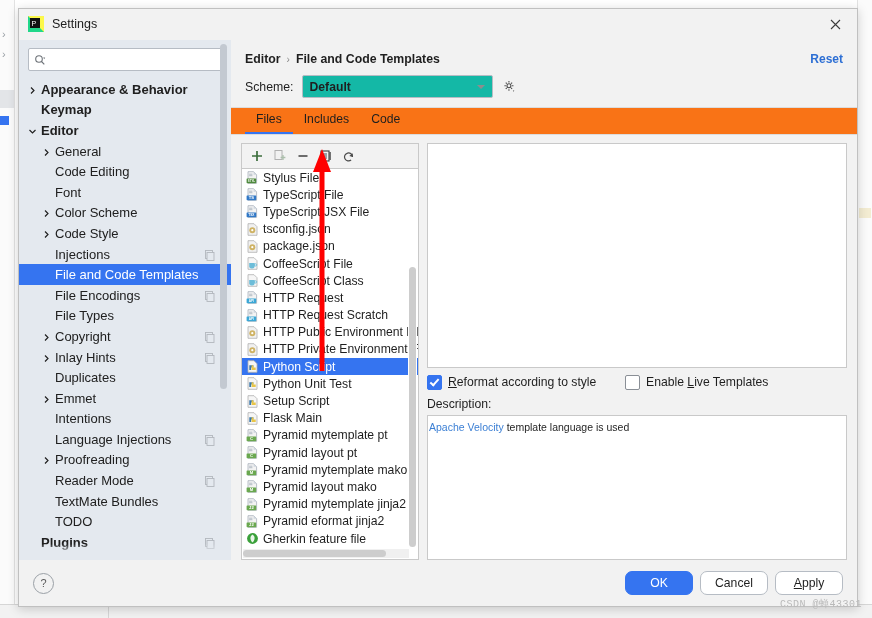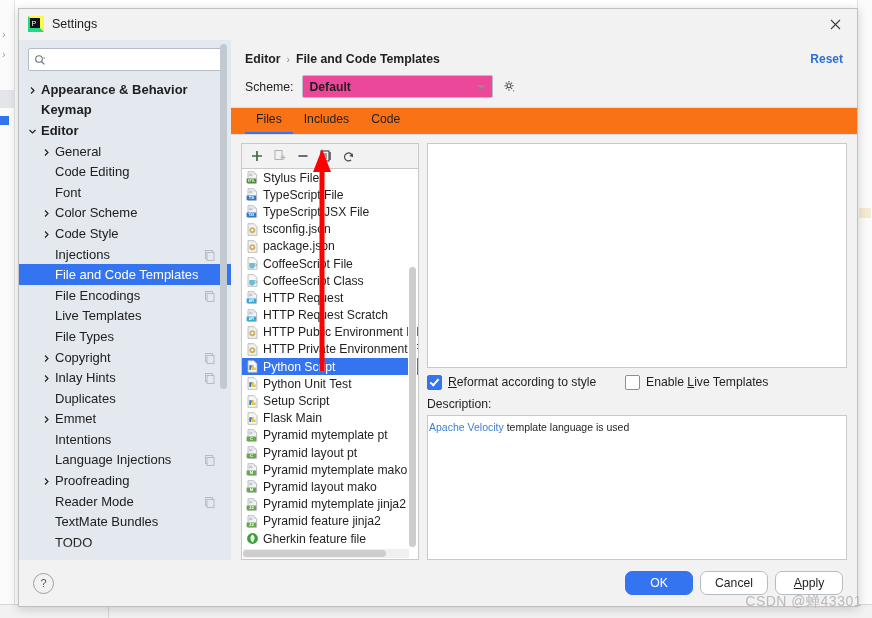--- a/index.html
+++ b/index.html
@@ -63,21 +63,21 @@
 
   
   .content{flex:1 1 auto;display:flex;flex-direction:column;background:#f2f2f2;min-width:0;
            padding:0 0 0 0;position:relative;}
   .crumbs{display:flex;align-items:center;padding:12px 14px 0 14px;font-size:12.3px;}
   .crumb{font-weight:bold;color:#1f1f1f;}
   .crumb-sep{margin:0 6px;color:#8a8a8a;font-size:10px;}
   .reset-link{margin-left:auto;color:#2d6fd4;font-weight:bold;font-size:12px;cursor:pointer;}
   .scheme-row{display:flex;align-items:center;padding:9px 14px 0 14px;gap:8px;}
   .scheme-label{font-size:12.3px;color:#1f1f1f;}
-  .combo{width:178px;height:21px;background:#ec4899;border:1px solid #b6bcc4;border-radius:2px;
+  .combo{width:178px;height:21px;background:#14b8a6;border:1px solid #b6bcc4;border-radius:2px;
          display:flex;align-items:center;padding:0 4px 0 7px;}
   .combo-val{font-weight:bold;font-size:12.2px;flex:1 1 auto;}
   .combo-arrow{width:0;height:0;border-left:4px solid transparent;border-right:4px solid transparent;
                border-top:4px solid #8d8d8d;margin-right:3px;}
   .gear-btn{width:18px;height:18px;display:flex;align-items:center;justify-content:center;cursor:pointer;}
   .hr-line{height:1px;background:#dcdcdc;margin:9px 0 0 0;}
   .tabs{display:flex;align-items:flex-end;padding:0 0 0 14px;height:26px;background:#f97316;}
   .tab{padding:0 11px;height:25px;line-height:25px;font-size:12.2px;color:#1f1f1f;cursor:pointer;
        border-bottom:2px solid transparent;}
   .tab.active{border-bottom:2px solid #3574f0;}
@@ -119,22 +119,22 @@
   .help-btn{width:19px;height:19px;border:1px solid #9aa0a6;border-radius:50%;
             display:flex;align-items:center;justify-content:center;font-size:11px;color:#5a5a5a;cursor:pointer;}
   .btns{margin-left:auto;display:flex;gap:7px;}
   .btn{min-width:68px;height:24px;border:1px solid #b6bcc4;border-radius:7px;background:#fff;
        font-size:12.2px;color:#1f1f1f;display:flex;align-items:center;justify-content:center;cursor:pointer;
        font-family:inherit;}
   .btn.primary{background:#3574f0;border-color:#3574f0;color:#fff;}
 
   
   #arrow-annotation{position:absolute;left:0;top:0;width:872px;height:618px;pointer-events:none;}
-  .watermark{position:absolute;right:10px;bottom:7px;font-size:14px;color:#b9b9b9;
-             letter-spacing:.5px;font-family:Liberation Sans, sans-serif;}
+  .watermark{position:absolute;right:10px;bottom:7px;font-size:10px;color:#b9b9b9;
+             letter-spacing:.5px;font-family:Liberation Mono, monospace;}
 </style>
 </head>
 <body>
 
 <div id="ide-bg">
   <div class="ide-left-gutter">
     <div class="ide-left-glyph" style="top:28px;">›</div>
     <div class="ide-left-glyph" style="top:48px;">›</div>
     <div class="ide-left-selrow" style="top:90px;"></div>
     <div class="ide-left-marker" style="top:116px;"></div>
@@ -237,24 +237,20 @@
             <span class="chev blank"></span>
             <span class="tree-label">File and Code Templates</span>
           </div>
           <div class="tree-item lvl1">
             <span class="chev blank"></span>
             <span class="tree-label">File Encodings</span>
             <span class="copy-badge"><svg width="11" height="11" viewBox="0 0 11 11">
                 <rect x="1.5" y="0.5" width="7" height="8" fill="none" stroke="#8a8f96" stroke-width="0.9"></rect>
                 <rect x="3" y="2.5" width="7" height="8" fill="#e4e9ef" stroke="#8a8f96" stroke-width="0.9"></rect>
               </svg></span>
-          </div>
-          <div class="tree-item lvl1">
-            <span class="chev blank"></span>
-            <span class="tree-label">Live Templates</span>
           </div>
           <div class="tree-item lvl1">
             <span class="chev blank"></span>
             <span class="tree-label">File Types</span>
           </div>
           <div class="tree-item lvl1">
             <span class="chev"><svg width="11" height="11" viewBox="0 0 11 11">
                 <path d="M4 2.5 L7 5.5 L4 8.5" stroke="currentColor" stroke-width="1.15" fill="none"></path>
               </svg></span>
             <span class="tree-label">Copyright</span>
@@ -585,21 +581,21 @@
                   <span>Pyramid mytemplate jinja2</span>
                 </div>
                 <div class="file-row">
                   <span class="fico"><svg width="13" height="13" viewBox="0 0 13 13">
                       <path d="M2 0.7h5.6l3 3v8.6H2z" fill="#f3f3f3" stroke="#a8b0ba" stroke-width="0.8"></path>
                       <path d="M7.6 0.7v3h3z" fill="#cfd6de"></path>
                       <path d="M3.1 3.2h3.3M3.1 4.7h3.3" stroke="#9aa5b1" stroke-width="0.7"></path>
                       <rect x="0.6" y="7.4" width="9.6" height="4.8" rx="0.6" fill="#6aa84f"></rect>
                       <text x="5.4" y="11.1" font-size="4.2" fill="#ffffff" text-anchor="middle" font-family="Liberation Sans, sans-serif" font-weight="bold">J2</text>
                     </svg></span>
-                  <span>Pyramid feature jinja2</span>
+                  <span>Pyramid eformat jinja2</span>
                 </div>
                 <div class="file-row">
                   <span class="fico"><svg width="13" height="13" viewBox="0 0 13 13">
                       <circle cx="6.5" cy="6.5" r="5.4" fill="#3aa03a"></circle>
                       <path d="M6.5 2.4 C4 4 3.5 7 6.5 10.6 C9.5 7 9 4 6.5 2.4Z" fill="#e8f5e8"></path>
                     </svg></span>
                   <span>Gherkin feature file</span>
                 </div>
               </div>
             <div class="vscroll">

